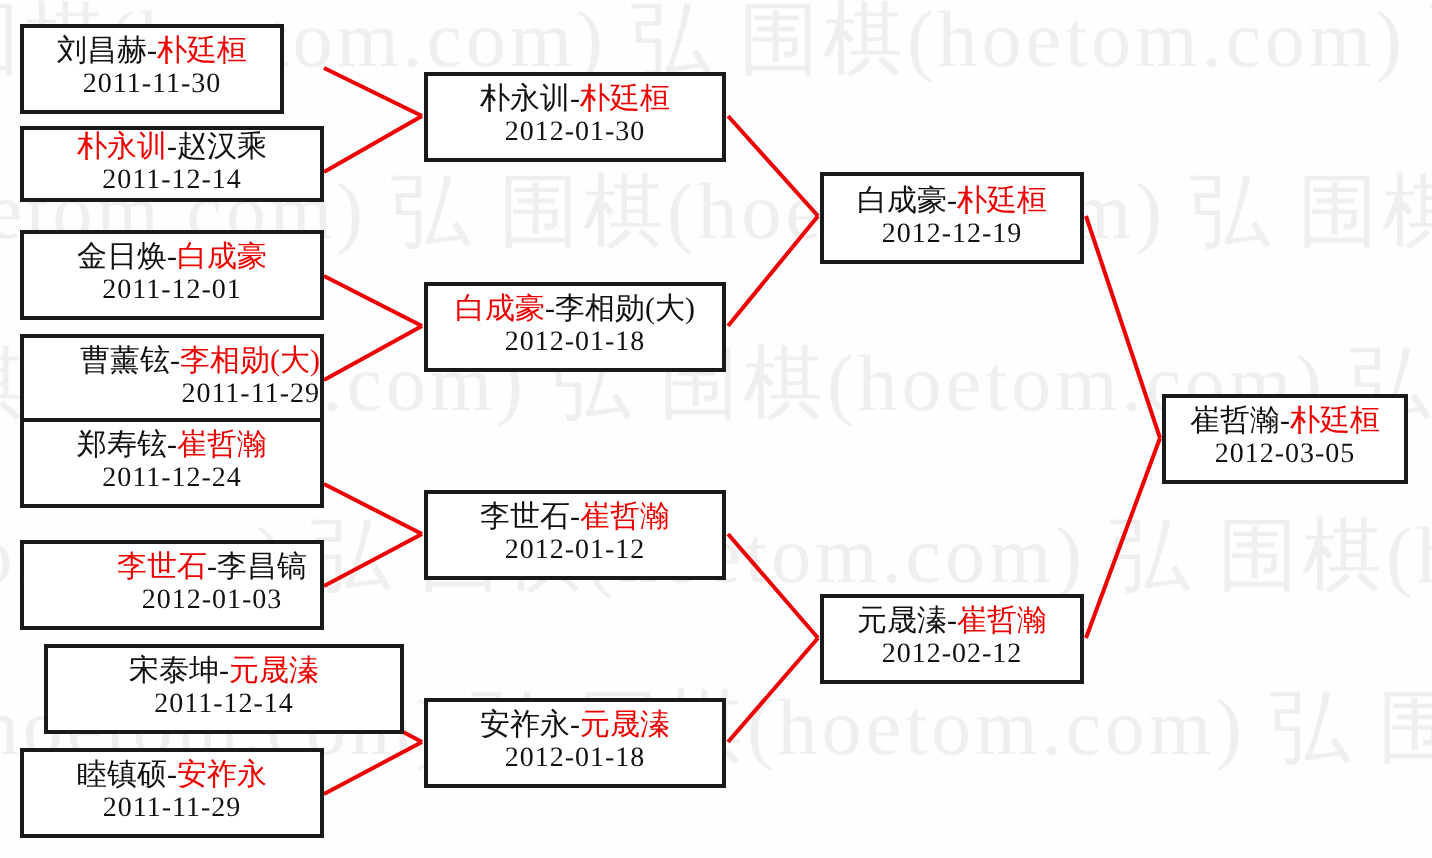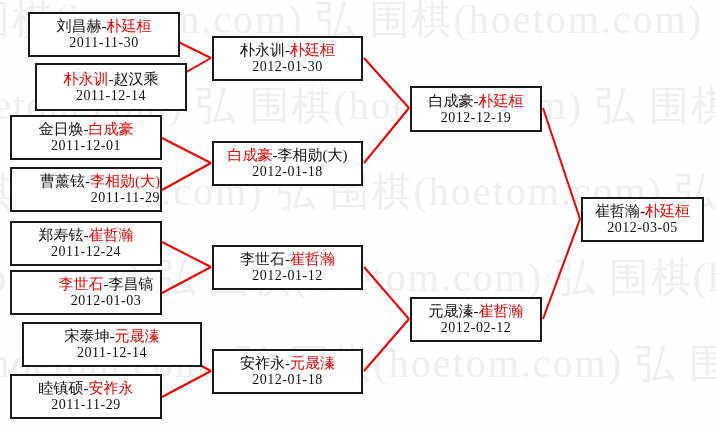--- a/index.html
+++ b/index.html
@@ -94,37 +94,37 @@
       <line x1="162" y1="397" x2="211" y2="371" stroke="#ee0000" stroke-width="2"></line>
       <line x1="364" y1="58" x2="409" y2="108" stroke="#ee0000" stroke-width="2"></line>
       <line x1="364" y1="163" x2="409" y2="108" stroke="#ee0000" stroke-width="2"></line>
       <line x1="364" y1="267" x2="409" y2="319" stroke="#ee0000" stroke-width="2"></line>
       <line x1="364" y1="371" x2="409" y2="319" stroke="#ee0000" stroke-width="2"></line>
       <line x1="543" y1="108" x2="580" y2="219" stroke="#ee0000" stroke-width="2"></line>
       <line x1="543" y1="319" x2="580" y2="219" stroke="#ee0000" stroke-width="2"></line>
     </svg>
 
   <div id="boxes-layer">
-      <div class="match-box" style="left: 28px; top: 12px; width: 152px; height: 45px; align-items: center;">
+      <div class="match-box" style="left: 10px; top: 12px; width: 132px; height: 45px; align-items: center;">
         <div class="match-players"><span class="loser">刘昌赫</span><span class="sep">-</span><span class="winner">朴廷桓</span></div>
         <div class="match-date">2011-11-30</div>
       </div>
-      <div class="match-box" style="left: 10px; top: 63px; width: 152px; height: 48px; margin-left: 25px;">
+      <div class="match-box" style="left: 10px; top: 63px; width: 152px; height: 38px;">
         <div class="match-players"><span class="winner">朴永训</span><span class="sep">-</span><span class="loser">赵汉乘</span></div>
         <div class="match-date">2011-12-14</div>
       </div>
       <div class="match-box" style="left: 10px; top: 115px; width: 152px; height: 45px;">
         <div class="match-players"><span class="loser">金日焕</span><span class="sep">-</span><span class="winner">白成豪</span></div>
         <div class="match-date">2011-12-01</div>
       </div>
       <div class="match-box" style="left: 10px; top: 167px; width: 152px; height: 45px; align-items: flex-end;">
         <div class="match-players"><span class="loser">曹薰铉</span><span class="sep">-</span><span class="winner">李相勋(大)</span></div>
         <div class="match-date">2011-11-29</div>
       </div>
-      <div class="match-box" style="left: 10px; top: 221px; width: 152px; height: 45px;">
+      <div class="match-box" style="left: 10px; top: 209px; width: 152px; height: 45px;">
         <div class="match-players"><span class="loser">郑寿铉</span><span class="sep">-</span><span class="winner">崔哲瀚</span></div>
         <div class="match-date">2011-12-24</div>
       </div>
       <div class="match-box" style="left: 10px; top: 270px; width: 152px; height: 45px; padding-left: 40px;">
         <div class="match-players"><span class="winner">李世石</span><span class="sep">-</span><span class="loser">李昌镐</span></div>
         <div class="match-date">2012-01-03</div>
       </div>
       <div class="match-box" style="left: 22px; top: 322px; width: 180px; height: 45px;">
         <div class="match-players"><span class="loser">宋泰坤</span><span class="sep">-</span><span class="winner">元晟溱</span></div>
         <div class="match-date">2011-12-14</div>

